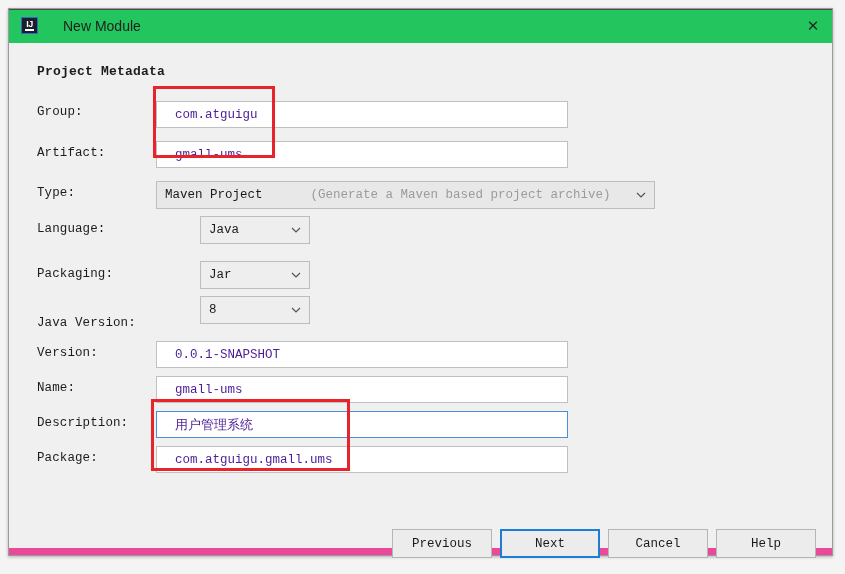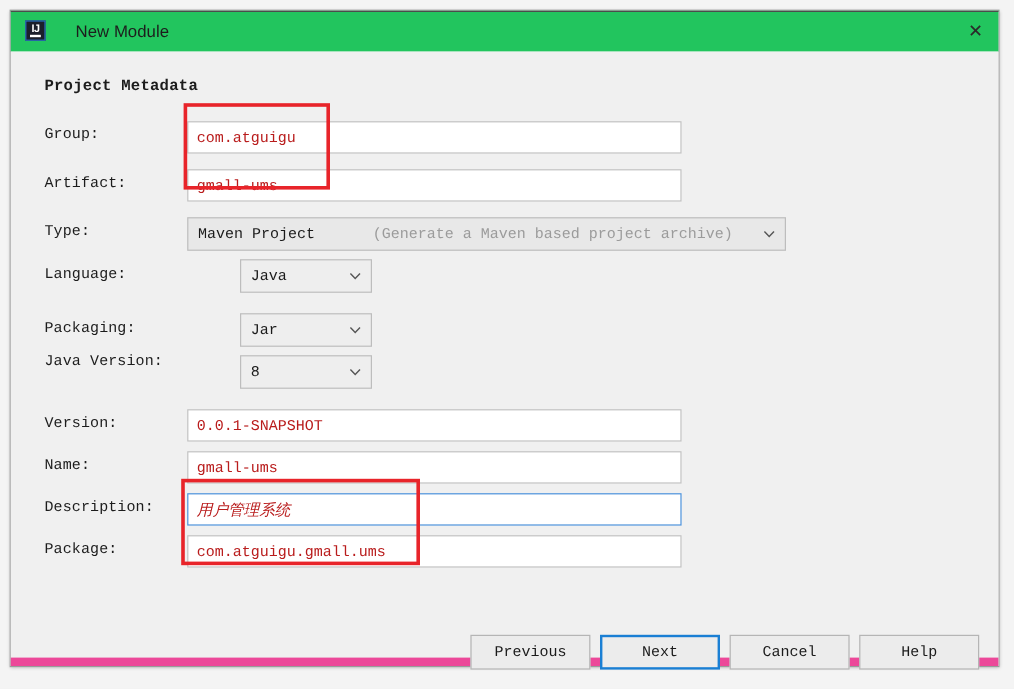--- a/index.html
+++ b/index.html
@@ -123,28 +123,27 @@
 
   .text-field {
     position: absolute;
     left: 147px;
     height: 27px;
     background: #ffffff;
     border: 1px solid #c0c0c0;
     box-sizing: border-box;
     display: flex;
     align-items: center;
-    padding-left: 7px;
-    font-size: 12.5px;
-    color: #b91c1c;
+    padding-left: 18px;
+    font-size: 12.5px;
+    color: #4c1d95;
   }
   .text-field.wide { width: 412px; }
   .text-field.focused {
     border: 1px solid #4a90d9;
-    font-style: italic;
   }
   .text-field .cjk {
     font-family: "DejaVu Sans", "Liberation Sans", sans-serif;
     font-size: 13px;
   }
 
   .combo {
     position: absolute;
     height: 28px;
     background: #eeeeee;
@@ -248,21 +247,21 @@
     <div class="row-label" style="left:28px; top:224px;">Packaging:</div>
     <div class="combo small" style="top:218px;">
       <span>Jar</span>
       <span class="chevron">
         <svg viewBox="0 0 10 10" width="10" height="10">
             <path d="M1 3 L5 7 L9 3" stroke="#555" stroke-width="1.2" fill="none"></path>
           </svg>
       </span>
     </div>
 
-    <div class="row-label" style="left:28px; top:251px;">Java Version:</div>
+    <div class="row-label" style="left:28px; top:273px;">Java Version:</div>
     <div class="combo small" style="top:253px;">
       <span>8</span>
       <span class="chevron">
         <svg viewBox="0 0 10 10" width="10" height="10">
             <path d="M1 3 L5 7 L9 3" stroke="#555" stroke-width="1.2" fill="none"></path>
           </svg>
       </span>
     </div>
 
     <div class="row-label" style="left:28px; top:303px;">Version:</div>

